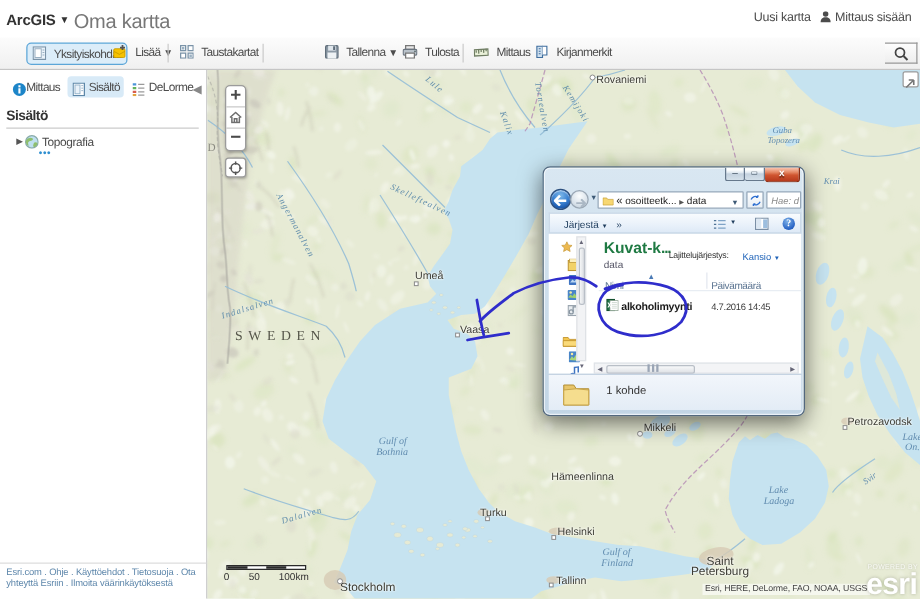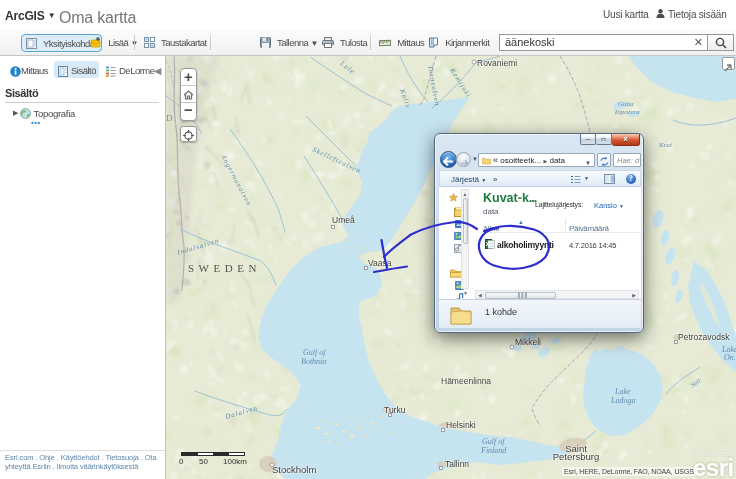--- a/index.html
+++ b/index.html
@@ -46,21 +46,21 @@
 <div id="page">
 
   <div id="hdr" class="abs">
     <div class="abs brand">ArcGIS <span class="car">▼</span></div>
     <div class="abs title">Oma kartta</div>
     <div class="abs rt" style="left:603px;white-space:nowrap">Uusi kartta</div>
     <svg class="abs" style="left:656px;top:9px" width="9" height="9" viewBox="0 0 9 9">
         <circle cx="4.5" cy="2.2" r="2.2" fill="#4c4c4c"></circle>
         <path d="M0.5,9 C0.5,6 2,4.8 4.5,4.8 C7,4.8 8.5,6 8.5,9 Z" fill="#4c4c4c"></path>
       </svg>
-    <div class="abs rt" style="left:668px;white-space:nowrap">Tietoja sisään</div>
+    <div class="abs rt" style="left:668px;white-space:nowrap">Mittaus sisään</div>
   </div>
 
   <div id="tb" class="abs">
     <div class="tbtn tsel" style="left:21px"><svg class="ic" width="11" height="11" viewBox="0 0 11 11">
           <rect x="0.5" y="0.5" width="10" height="10" fill="#eaf3fa" stroke="#7a93a8"></rect>
           <rect x="2" y="2" width="5" height="7" fill="#fff" stroke="#9ab0c2" stroke-width="0.8"></rect>
           <path d="M8,3 h1.5 M8,5 h1.5 M8,7 h1.5" stroke="#9ab0c2" stroke-width="0.8"></path>
         </svg> Yksityiskohdat</div>
     <div class="tbtn" style="left:90px"><svg class="ic" width="12" height="12" viewBox="0 0 12 12">
           <rect x="1" y="4" width="9" height="7" rx="1" fill="#f7c200" stroke="#c79a00" stroke-width="0.7"></rect>
@@ -93,21 +93,20 @@
     <div class="tsep" style="left:370px"></div>
     <div class="tbtn" style="left:379px"><svg class="ic" width="12" height="11" viewBox="0 0 12 11">
           <rect x="0.5" y="3.5" width="11" height="5" fill="#e9f0d8" stroke="#6f7d63" transform="rotate(-3 6 6)"></rect>
           <path d="M2,4 v2 M4,3.8 v3 M6,3.6 v2 M8,3.4 v3 M10,3.2 v2" stroke="#6f7d63" transform="rotate(-3 6 6)"></path>
         </svg> Mittaus</div>
     <div class="tbtn" style="left:428px"><svg class="ic" width="11" height="11" viewBox="0 0 11 11">
           <path d="M1.5,1 H6 V10 H1.5 Z" fill="#cfe0ef" stroke="#3f6e9e" stroke-width="0.9"></path>
           <path d="M6,1 H9.5 V8 H6" fill="#fff" stroke="#3f6e9e" stroke-width="0.9"></path>
           <path d="M3,3 h1.5 M3,5 h1.5 M3,7 h1.5" stroke="#3f6e9e" stroke-width="0.8"></path>
         </svg> Kirjanmerkit</div>
-    <div id="srch">äänekoski<span class="x">✕</span></div>
     <div id="srchbtn"><svg width="12" height="12" viewBox="0 0 12 12" style="margin-top:2px">
           <circle cx="5" cy="5" r="3.6" fill="none" stroke="#444" stroke-width="1.4"></circle>
           <path d="M7.8,7.8 L11,11" stroke="#444" stroke-width="1.6"></path>
         </svg></div>
   </div>
 
   <div id="sb" class="abs">
     <div id="tabsel" class="abs"></div>
     <div class="tab" style="left:10px;top:10px"><svg width="11" height="11" viewBox="0 0 11 11">
           <circle cx="5.5" cy="5.5" r="5.2" fill="#1d85c8"></circle>

